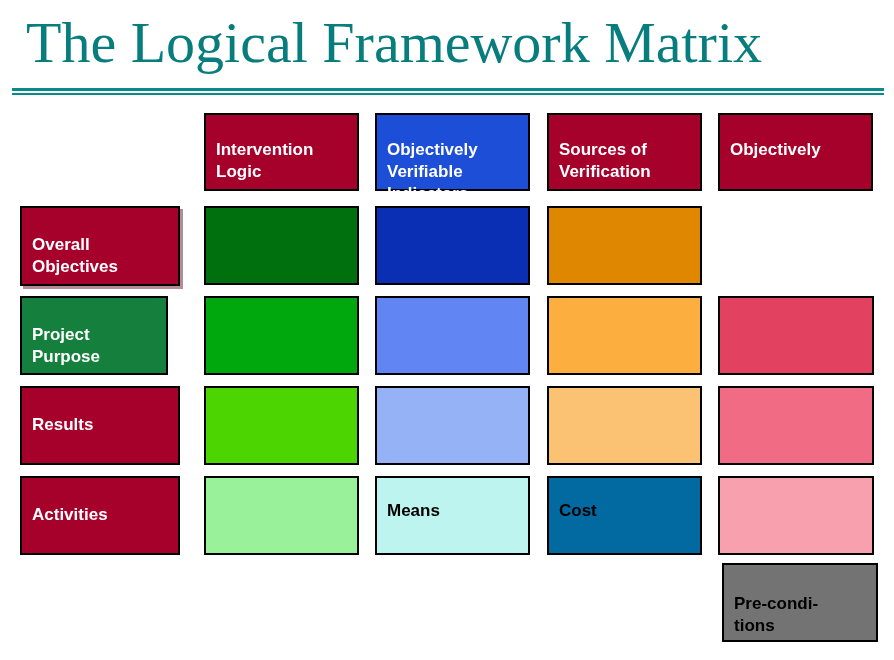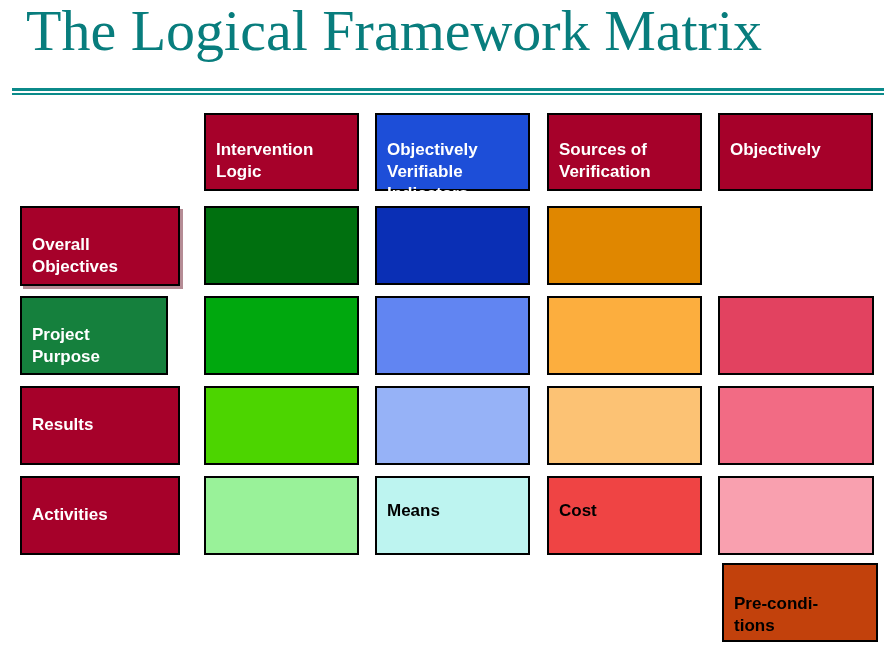--- a/index.html
+++ b/index.html
@@ -23,21 +23,21 @@
   #title-block {
     position: absolute;
     left: 0;
     top: 0;
     width: 894px;
     height: 100px;
   }
   #page-title {
     position: absolute;
     left: 26px;
-    top: 0;
+    top: 12px;
     font-family: "Liberation Serif", serif;
     font-size: 58px;
     line-height: 62px;
     font-weight: normal;
     color: #087d7d;
     white-space: nowrap;
     letter-spacing: 0px;
   }
   #title-rule {
     position: absolute;
@@ -196,27 +196,27 @@
   <div class="cell body-cell" style="left:718px; top:386px; width:156px; height:79px; background:#F26B84;">
     <div class="cell-label"></div>
   </div>
 
   <div class="cell body-cell" style="left:204px; top:476px; width:155px; height:79px; background:#99F299;">
     <div class="cell-label"></div>
   </div>
   <div class="cell body-cell" style="left:375px; top:476px; width:155px; height:79px; background:#BDF4F0;">
     <div class="cell-label">Means</div>
   </div>
-  <div class="cell body-cell" style="left:547px; top:476px; width:155px; height:79px; background:#ef4444;">
+  <div class="cell body-cell" style="left:547px; top:476px; width:155px; height:79px; background:#0369a1;">
     <div class="cell-label">Cost</div>
   </div>
   <div class="cell body-cell" style="left:718px; top:476px; width:156px; height:79px; background:#F9A0AF;">
     <div class="cell-label"></div>
   </div>
 
-  <div class="cell body-cell precond" style="left:722px; top:563px; width:156px; height:79px; background:#c2410c;">
+  <div class="cell body-cell precond" style="left:722px; top:563px; width:156px; height:79px; background:#737373;">
     <div class="cell-label">
       <span>Pre-condi-</span><br>
       <span>tions</span>
     </div>
   </div>
 
 </div>
 
 </body></html>

